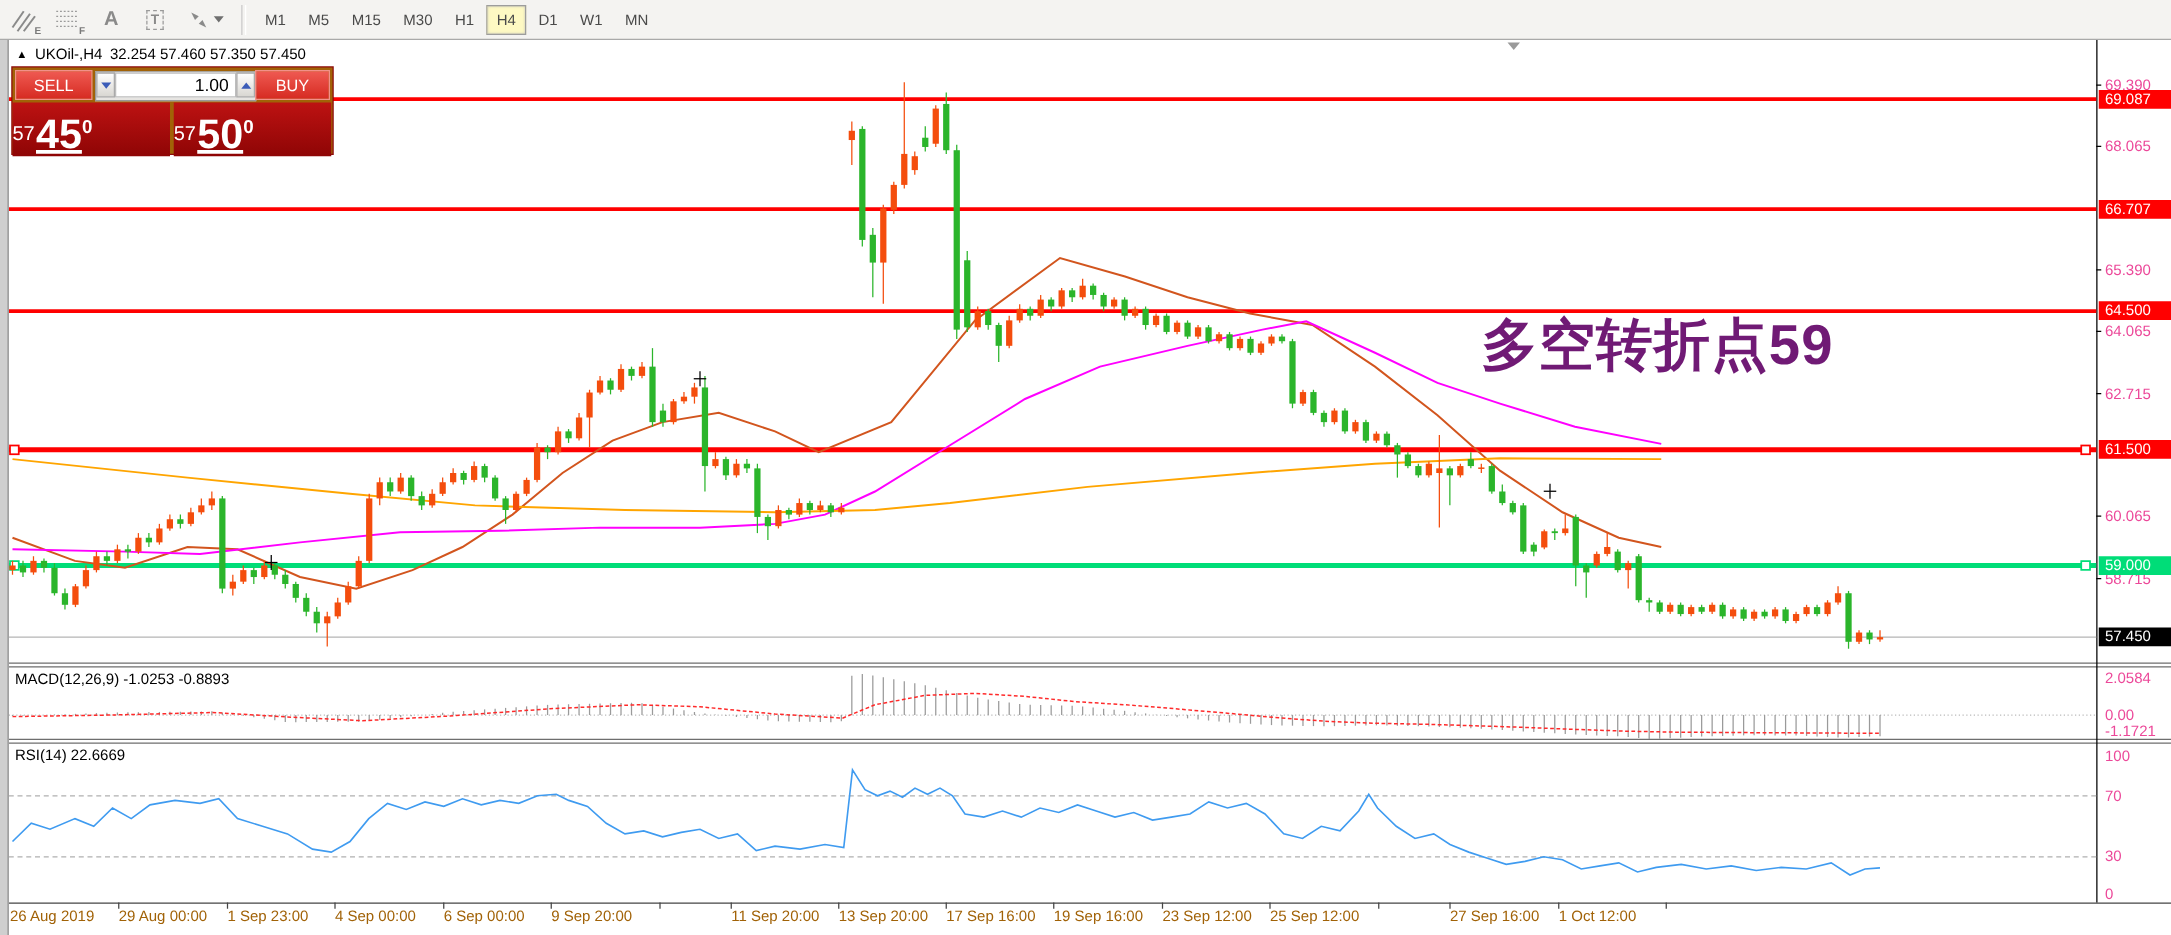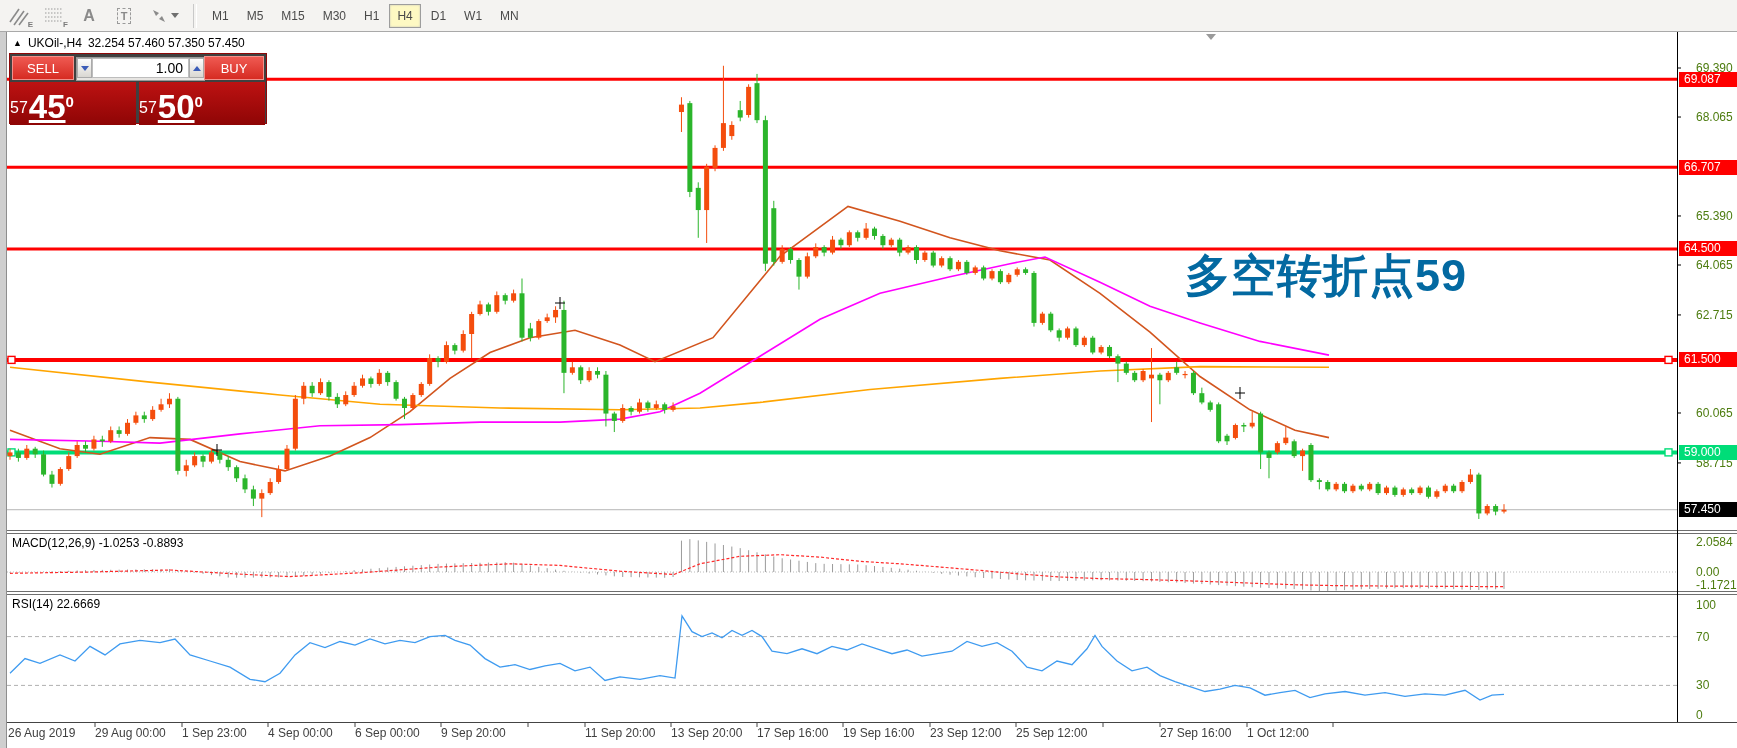--- a/index.html
+++ b/index.html
@@ -14,41 +14,41 @@
   .tb-sep{width:2px;height:24px;margin:0 6px 0 8px;border-left:1px solid #c9c9c9;border-right:1px solid #fff;}
   .tfbtn{height:24px;padding:0 7px;margin:0 1px;font-size:12px;color:#4a4a4a;background:transparent;border:1px solid transparent;display:flex;align-items:center;justify-content:center;}
   .tfbtn.active{background:#fef9c3;border:1px solid #9d9d9d;box-shadow:inset 0 0 2px #bbb;}
   .caret{display:inline-block;width:0;height:0;border-left:4px solid transparent;border-right:4px solid transparent;border-top:5px solid #6f6f6f;margin-left:3px;}
   
   .left-strip{left:0;top:31px;width:6px;height:717px;background:#cfcfcf;border-right:1px solid #8e8e8e;}
   
   .sym-header{left:13px;top:36px;font-size:12px;color:#000;display:flex;gap:6px;align-items:center;z-index:5;}
   .sym-tri{font-size:9px;}
   
-  .trade-panel{left:10px;top:54px;width:256px;height:69px;background:#404040;z-index:6;box-shadow:0 0 0 1px #8d0808;}
+  .trade-panel{left:10px;top:54px;width:256px;height:69px;background:#a16207;z-index:6;box-shadow:0 0 0 1px #8d0808;}
   .tp-row1{position:absolute;left:0;top:0;width:256px;height:28px;}
   .tp-btn{position:absolute;top:2px;height:24px;background:linear-gradient(#ef5a52,#d62b22);border:1px solid #f2908a;color:#fff;font-size:13px;text-align:center;line-height:22px;}
   .tp-sell{left:2px;width:62px;}
   .tp-buy{left:194px;width:60px;}
   .spin{position:absolute;left:66px;top:3px;width:127px;height:22px;background:#e7e5e2;border:1px solid #9a9a9a;display:flex;}
   .spin-btn{width:18px;height:20px;border:1px solid #aaa;background:linear-gradient(#fdfdfd,#d9d7d2);display:flex;align-items:center;justify-content:center;padding:0;}
   .vol-input{width:85px;height:18px;border:1px solid #bdbdbd;font-size:14px;text-align:right;padding:0 5px;font-family:"Liberation Sans",sans-serif;color:#000;}
   .c-down{width:0;height:0;border-left:4px solid transparent;border-right:4px solid transparent;border-top:5px solid #3b5cb8;}
   .c-up{width:0;height:0;border-left:4px solid transparent;border-right:4px solid transparent;border-bottom:5px solid #3b5cb8;}
   .tp-row2{position:absolute;left:0;top:28px;width:256px;height:41px;display:flex;gap:3px;}
   .tp-price{width:126px;height:41px;background:linear-gradient(#bd1212,#8e0505);color:#fff;display:flex;align-items:flex-end;padding-bottom:2px;}
   .tp-small{font-size:16px;line-height:30px;margin-right:1px;}
   .tp-big{font-size:33px;font-weight:bold;line-height:33px;text-decoration:underline;}
   .tp-sup{font-size:15px;font-weight:bold;line-height:15px;transform:translateY(-14px);}
   
-  .annotation{left:1185px;top:246px;font-size:45px;font-weight:bold;color:#0369a1;z-index:4;letter-spacing:1px;white-space:nowrap;}
+  .annotation{left:1185px;top:246px;font-size:45px;font-weight:bold;color:#701a75;z-index:4;letter-spacing:1px;white-space:nowrap;}
   
-  .ytick{position:absolute;left:1684px;font-size:12px;color:#4d7c0f;height:14px;line-height:14px;margin-left:12px;}
+  .ytick{position:absolute;left:1684px;font-size:12px;color:#ec4899;height:14px;line-height:14px;}
   .ybadge{position:absolute;left:1679px;width:56px;font-size:12px;height:15px;line-height:15px;color:#fff;padding-left:5px;}
-  .xlabel{position:absolute;top:726px;font-size:12px;color:#404040;white-space:nowrap;}
+  .xlabel{position:absolute;top:726px;font-size:12px;color:#a16207;white-space:nowrap;}
   .indlabel{position:absolute;font-size:12px;color:#000;z-index:3;}
   .scroll-marker{left:1206px;top:34px;width:0;height:0;border-left:5px solid transparent;border-right:5px solid transparent;border-top:6px solid #9a9a9a;}
 </style>
 </head>
 <body>
 
 <div id="stage">
 
   <svg id="chart-svg" class="abs" width="1737" height="748" style="left:0;top:0;z-index:1;">
       <line x1="7" y1="530.5" x2="1737" y2="530.5" stroke="#6e6e6e" stroke-width="1"></line>

